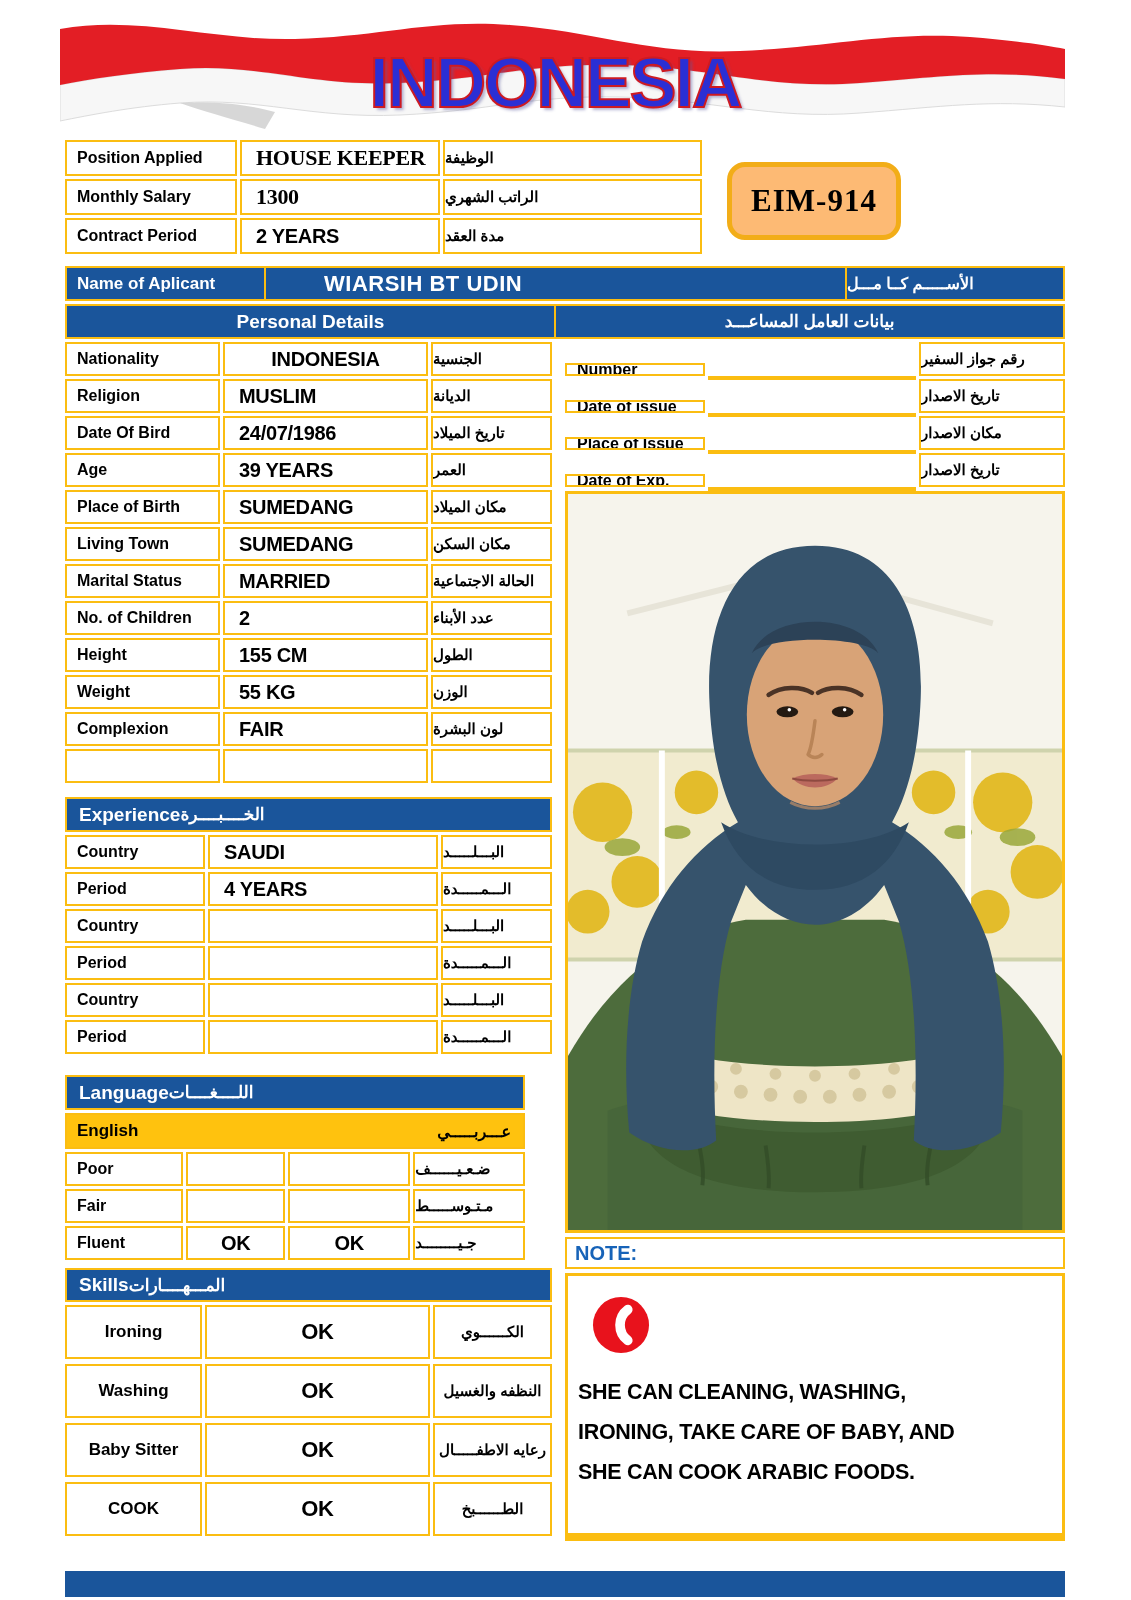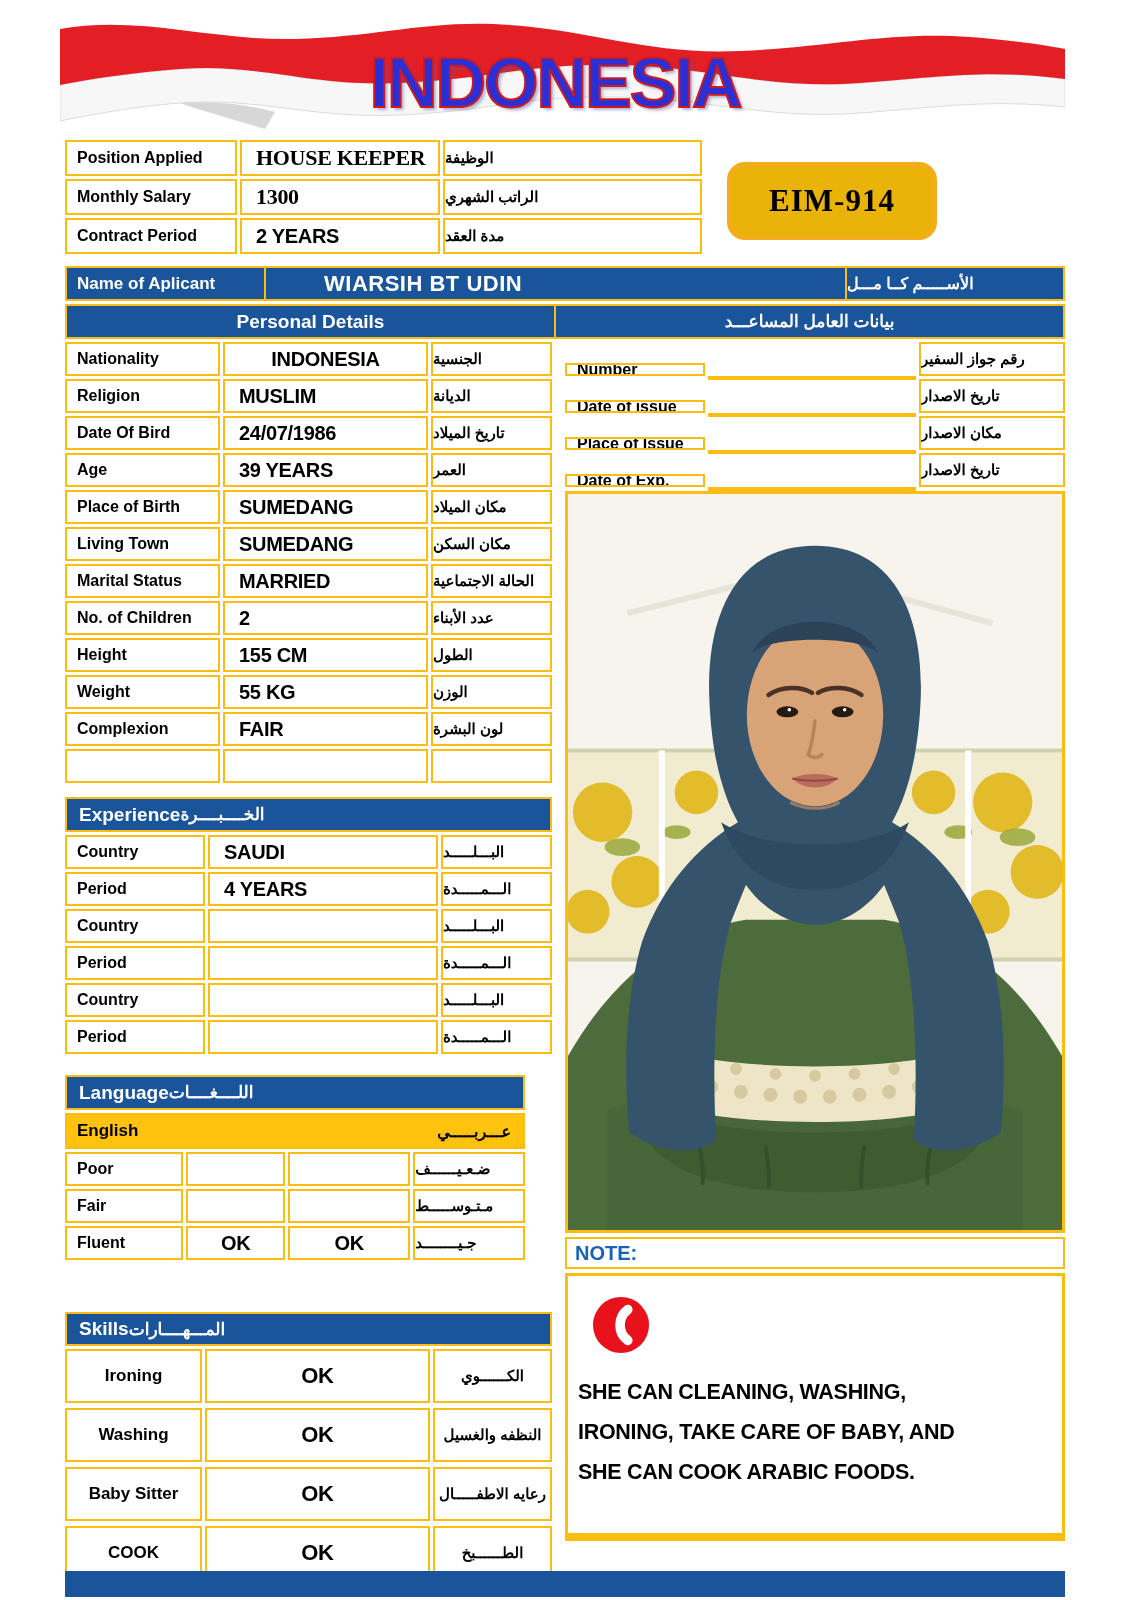--- a/index.html
+++ b/index.html
@@ -52,22 +52,22 @@
   #top-table{left:65px;top:140px;width:637px;}
   #top-table .trow{height:36px;}
   #top-table .cell:nth-child(1){width:172px;}
   #top-table .cell:nth-child(2){width:200px;}
   #top-table .cell:nth-child(3){width:259px;}
   #top-table .trow:nth-of-type(1) .value,
   #top-table .trow:nth-of-type(2) .value{font-family:"Liberation Serif",serif;font-size:22px;}
 
   
   #eim-badge{
-    left:727px;top:162px;width:210px;height:78px;
-    border:5px solid var(--gold-dark);border-radius:18px;background:#eab308;
+    left:727px;top:162px;width:174px;height:78px;
+    border:5px solid var(--gold-dark);border-radius:18px;background:#fdba74;
     display:flex;align-items:center;justify-content:center;
     font-family:"Liberation Serif",serif;font-weight:bold;font-size:31px;letter-spacing:1px;
   }
 
   
   #name-row{
     left:65px;top:266px;width:1000px;height:35px;
     background:var(--blue);border:2px solid var(--gold);
     display:flex;align-items:stretch;color:#fff;
   }
@@ -140,21 +140,21 @@
   }
   #english-row .en{font-size:17px;}
   #english-row .arr{font-size:16px;direction:rtl;}
   #language .trow{height:34px;}
   #language .cell:nth-child(1){width:125px;}
   #language .cell:nth-child(2){width:105px;justify-content:center;padding-left:0;}
   #language .cell:nth-child(3){width:130px;justify-content:center;padding-left:0;}
   #language .cell:nth-child(4){width:118px;}
 
   
-  #skills{left:65px;top:1312px;width:487px;}
+  #skills{left:65px;top:1268px;width:487px;}
   #skills .sec-header{height:34px;}
   #skills .trow{height:54px;margin-bottom:5px;border-radius:7px;}
   #skills .cell:nth-child(1){width:137px;justify-content:center;padding-left:0;font-size:17px;}
   #skills .cell:nth-child(2){width:225px;justify-content:center;padding-left:0;font-size:22px;}
   #skills .cell:nth-child(3){width:119px;justify-content:center;padding-right:0;}
 
   
   #footer-bar{left:65px;top:1571px;width:1000px;height:26px;background:var(--blue);}
 </style>
 </head>

